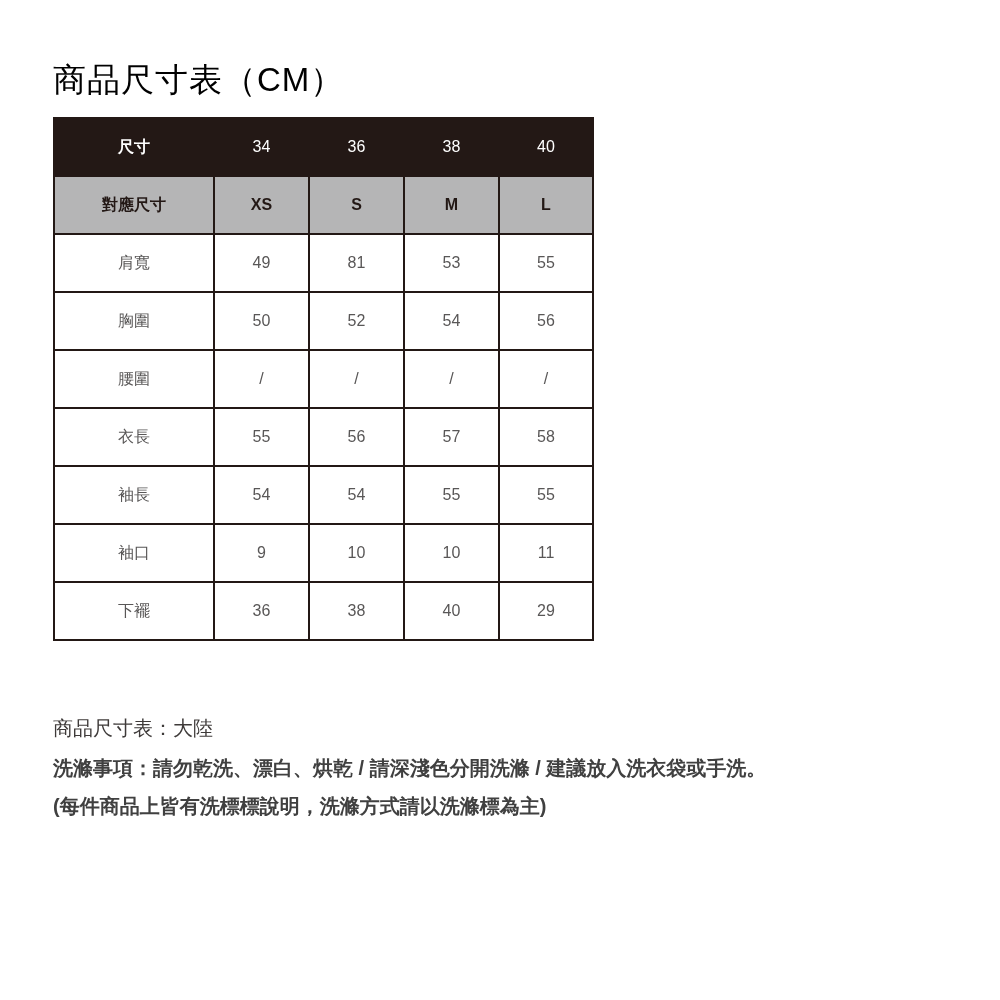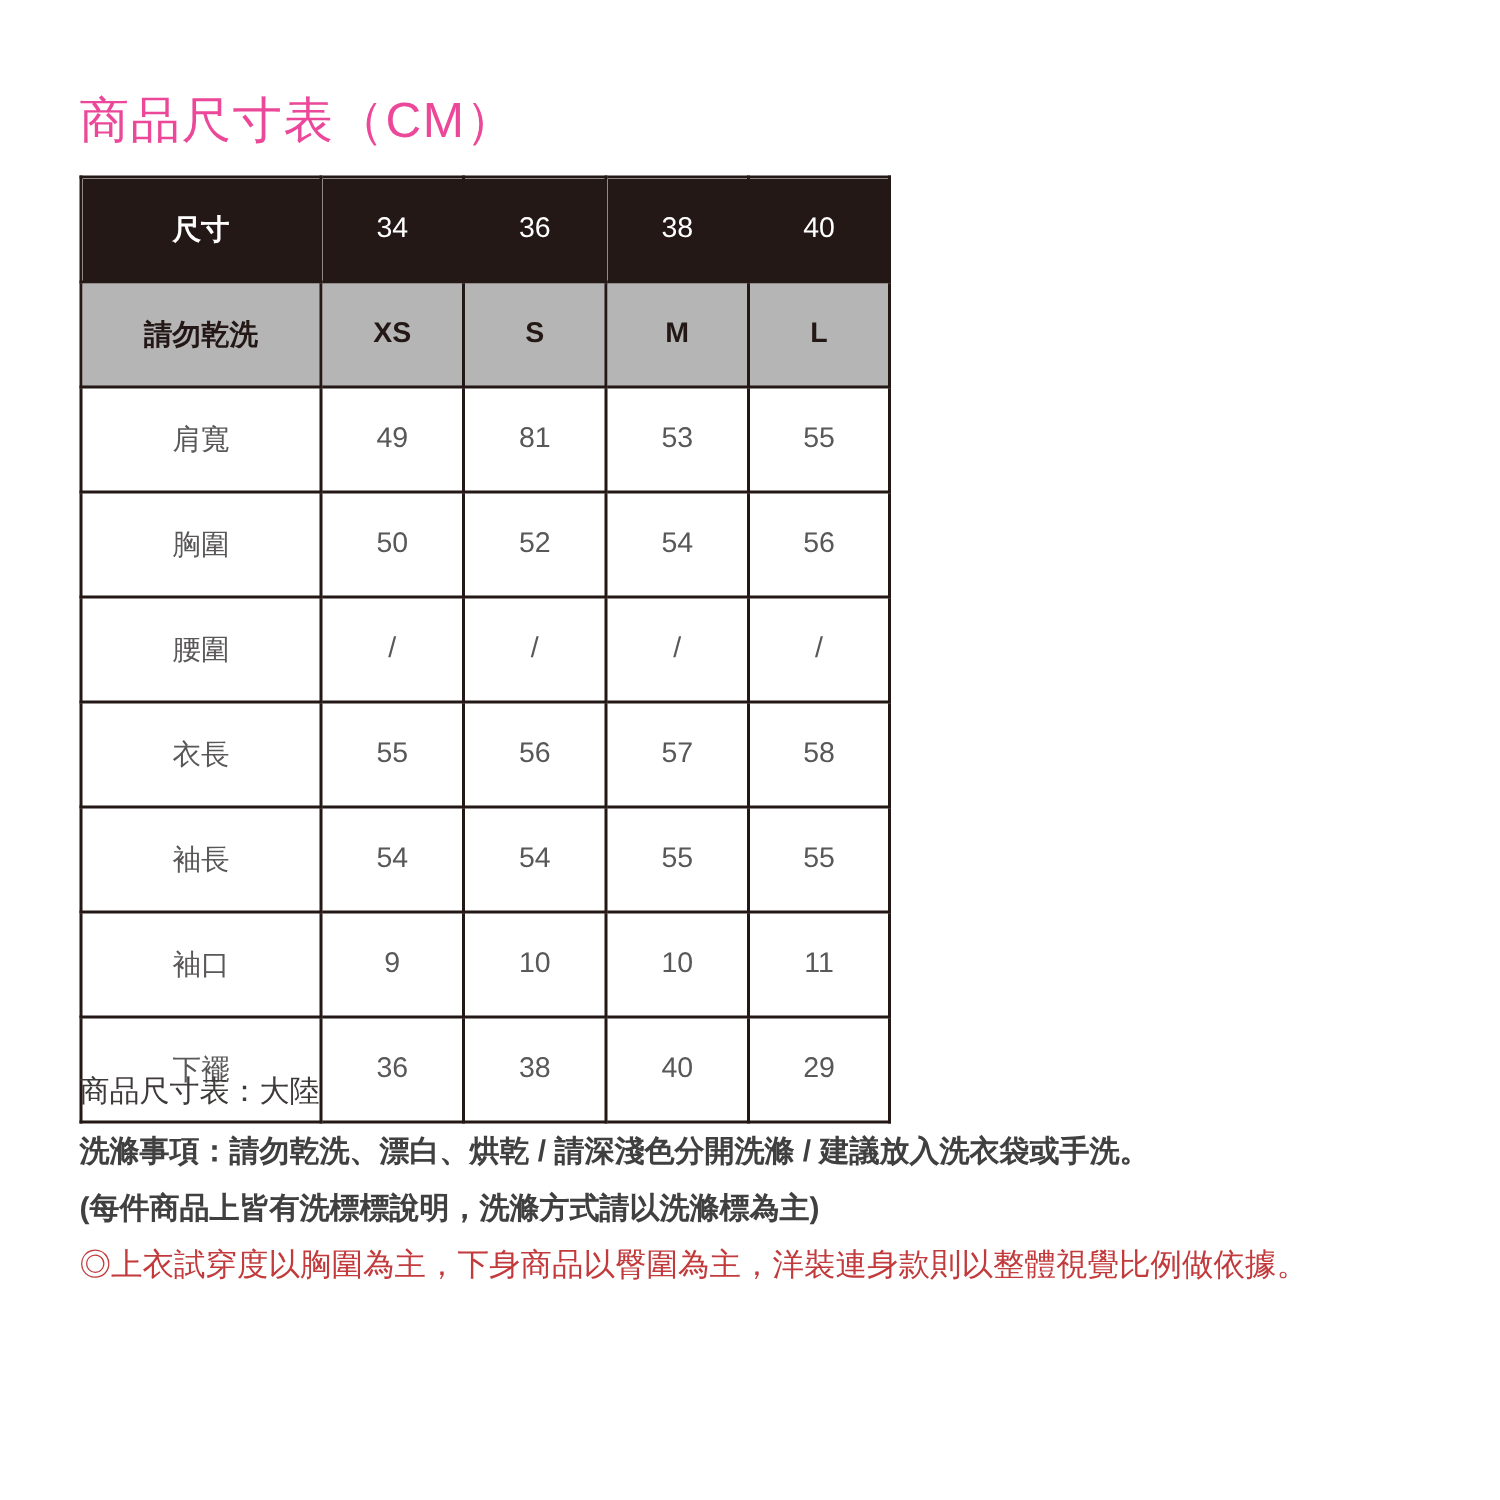--- a/index.html
+++ b/index.html
@@ -12,37 +12,37 @@
   .page {
     position: relative;
     width: 1000px; height: 1000px;
     background: #ffffff;
   }
   .page-title {
     position: absolute;
     left: 53px; top: 58px;
     font-size: 33px;
     letter-spacing: 1px;
-    color: #ec4899;
+    color: #000000;
     font-weight: 400;
     white-space: nowrap;
   }
   table.size-table {
     position: absolute;
     left: 53px; top: 117px;
     border-collapse: collapse;
     table-layout: fixed;
     width: 539px;
   }
   table.size-table td {
     border: 2px solid #231815;
     text-align: center;
     vertical-align: middle;
-    height: 70px;
-    font-size: 19px;
+    height: 58px;
+    font-size: 16px;
     color: #595757;
     overflow: hidden;
   }
   tr.header-row td {
     background: #231815;
     color: #ffffff;
     border-color: #231815;
   }
   tr.header-row td.row-label { font-weight: 700; }
   tr.subheader-row td {
@@ -91,21 +91,21 @@
     </colgroup>
     <tbody>
       <tr class="header-row">
         <td class="row-label">尺寸</td>
         <td>34</td>
         <td>36</td>
         <td>38</td>
         <td>40</td>
       </tr>
       <tr class="subheader-row">
-        <td class="row-label">請勿乾洗</td>
+        <td class="row-label">對應尺寸</td>
         <td>XS</td>
         <td>S</td>
         <td>M</td>
         <td>L</td>
       </tr>
       <tr>
         <td class="row-label">肩寬</td>
         <td>49</td>
         <td>81</td>
         <td>53</td>
@@ -153,16 +153,15 @@
         <td>40</td>
         <td>29</td>
       </tr>
     </tbody>
   </table>
 
   <div class="notes">
     <div class="note-line origin">商品尺寸表：大陸</div>
     <div class="note-line bold">洗滌事項：請勿乾洗、漂白、烘乾 / 請深淺色分開洗滌 / 建議放入洗衣袋或手洗。</div>
     <div class="note-line bold">(每件商品上皆有洗標標說明，洗滌方式請以洗滌標為主)</div>
-    <div class="note-line red">◎上衣試穿度以胸圍為主，下身商品以臀圍為主，洋裝連身款則以整體視覺比例做依據。</div>
   </div>
 
 </div>
 
 </body></html>

